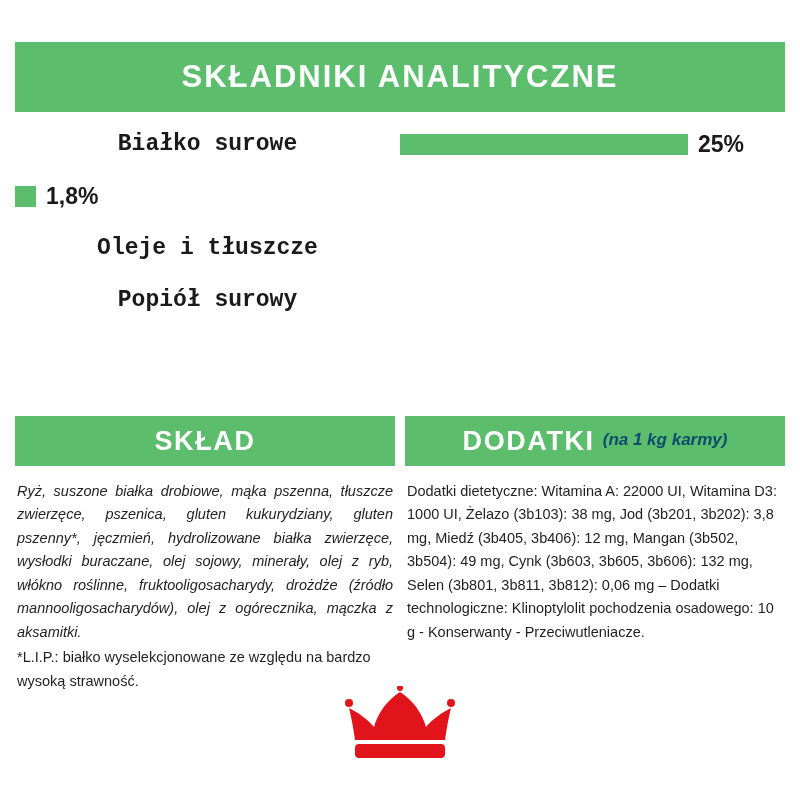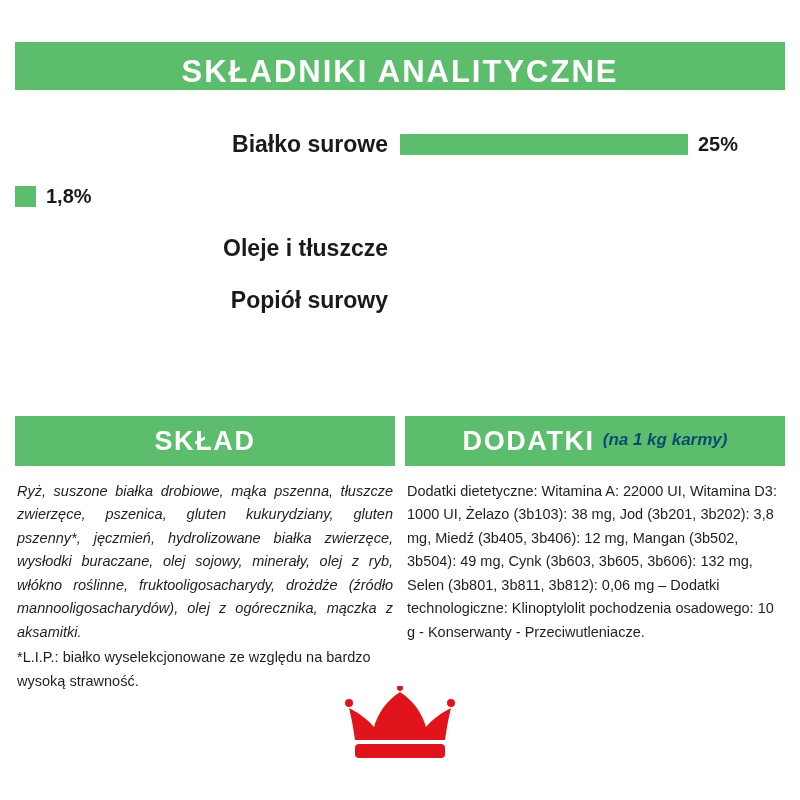--- a/index.html
+++ b/index.html
@@ -18,24 +18,24 @@
     width: 800px;
     height: 800px;
   }
 
   
   .header-bar {
     position: absolute;
     left: 15px;
     top: 42px;
     width: 770px;
-    height: 48px;
+    height: 70px;
     background: #5cbd6d;
     display: flex;
-    align-items: flex-end;
+    align-items: center;
     justify-content: center;
   }
   .header-bar .title {
     color: #ffffff;
     font-size: 31px;
     font-weight: bold;
     letter-spacing: 2.0px;
   }
 
   
@@ -47,40 +47,40 @@
     height: 215px;
   }
   .bar-row {
     position: relative;
     height: 52px;
     display: flex;
     align-items: center;
   }
   .bar-label {
     width: 385px;
-    text-align: right;
-    padding-right: 12px;
+    text-align: center;
     font-size: 23px;
     font-weight: bold;
     color: #1a1a1a;
     white-space: nowrap;
+    font-family: Liberation Mono, monospace;
   }
   .bar-track {
     position: relative;
     flex: 1;
     height: 100%;
     display: flex;
     align-items: center;
   }
   .bar-fill {
     height: 21px;
     background: #5cbd6d;
   }
   .bar-value {
-    font-size: 20px;
+    font-size: 23px;
     font-weight: bold;
     color: #1a1a1a;
     margin-left: 10px;
     white-space: nowrap;
   }
 
   
   .panels {
     position: absolute;
     left: 15px;

